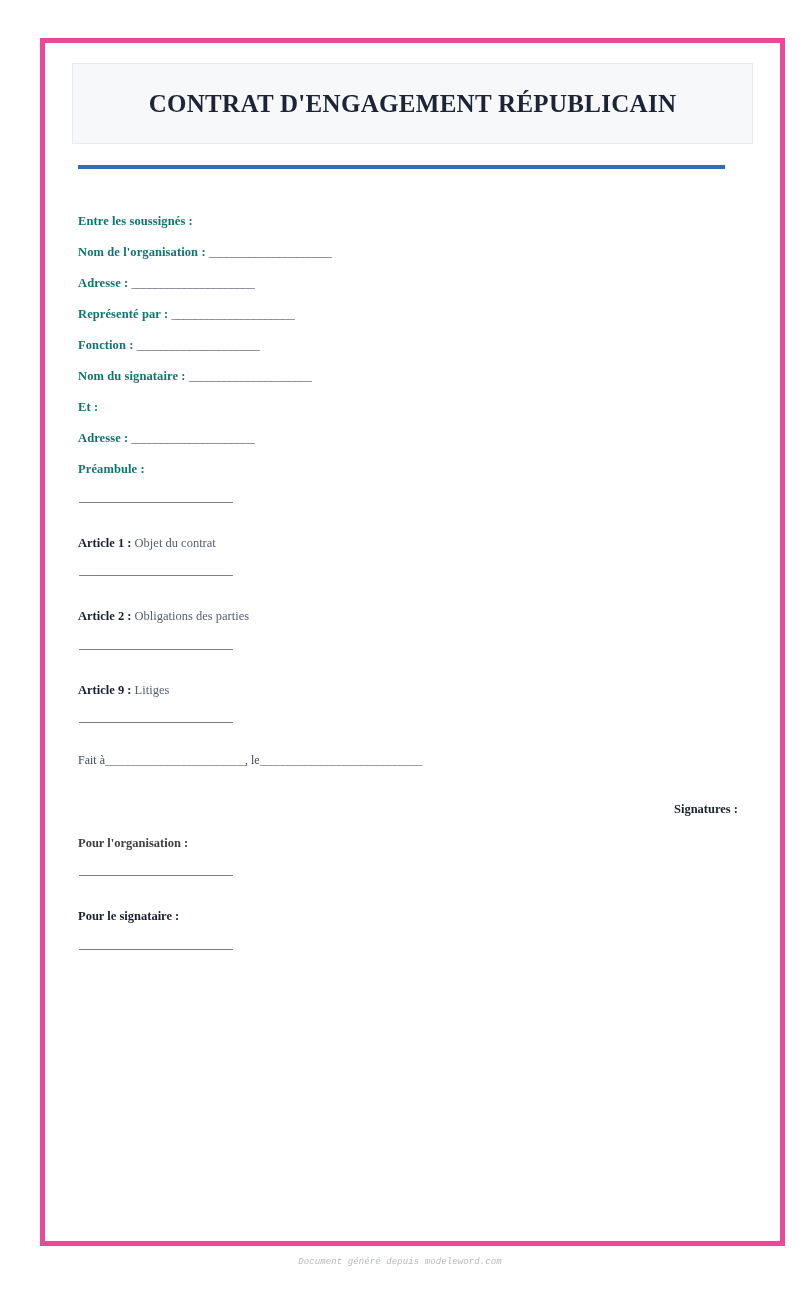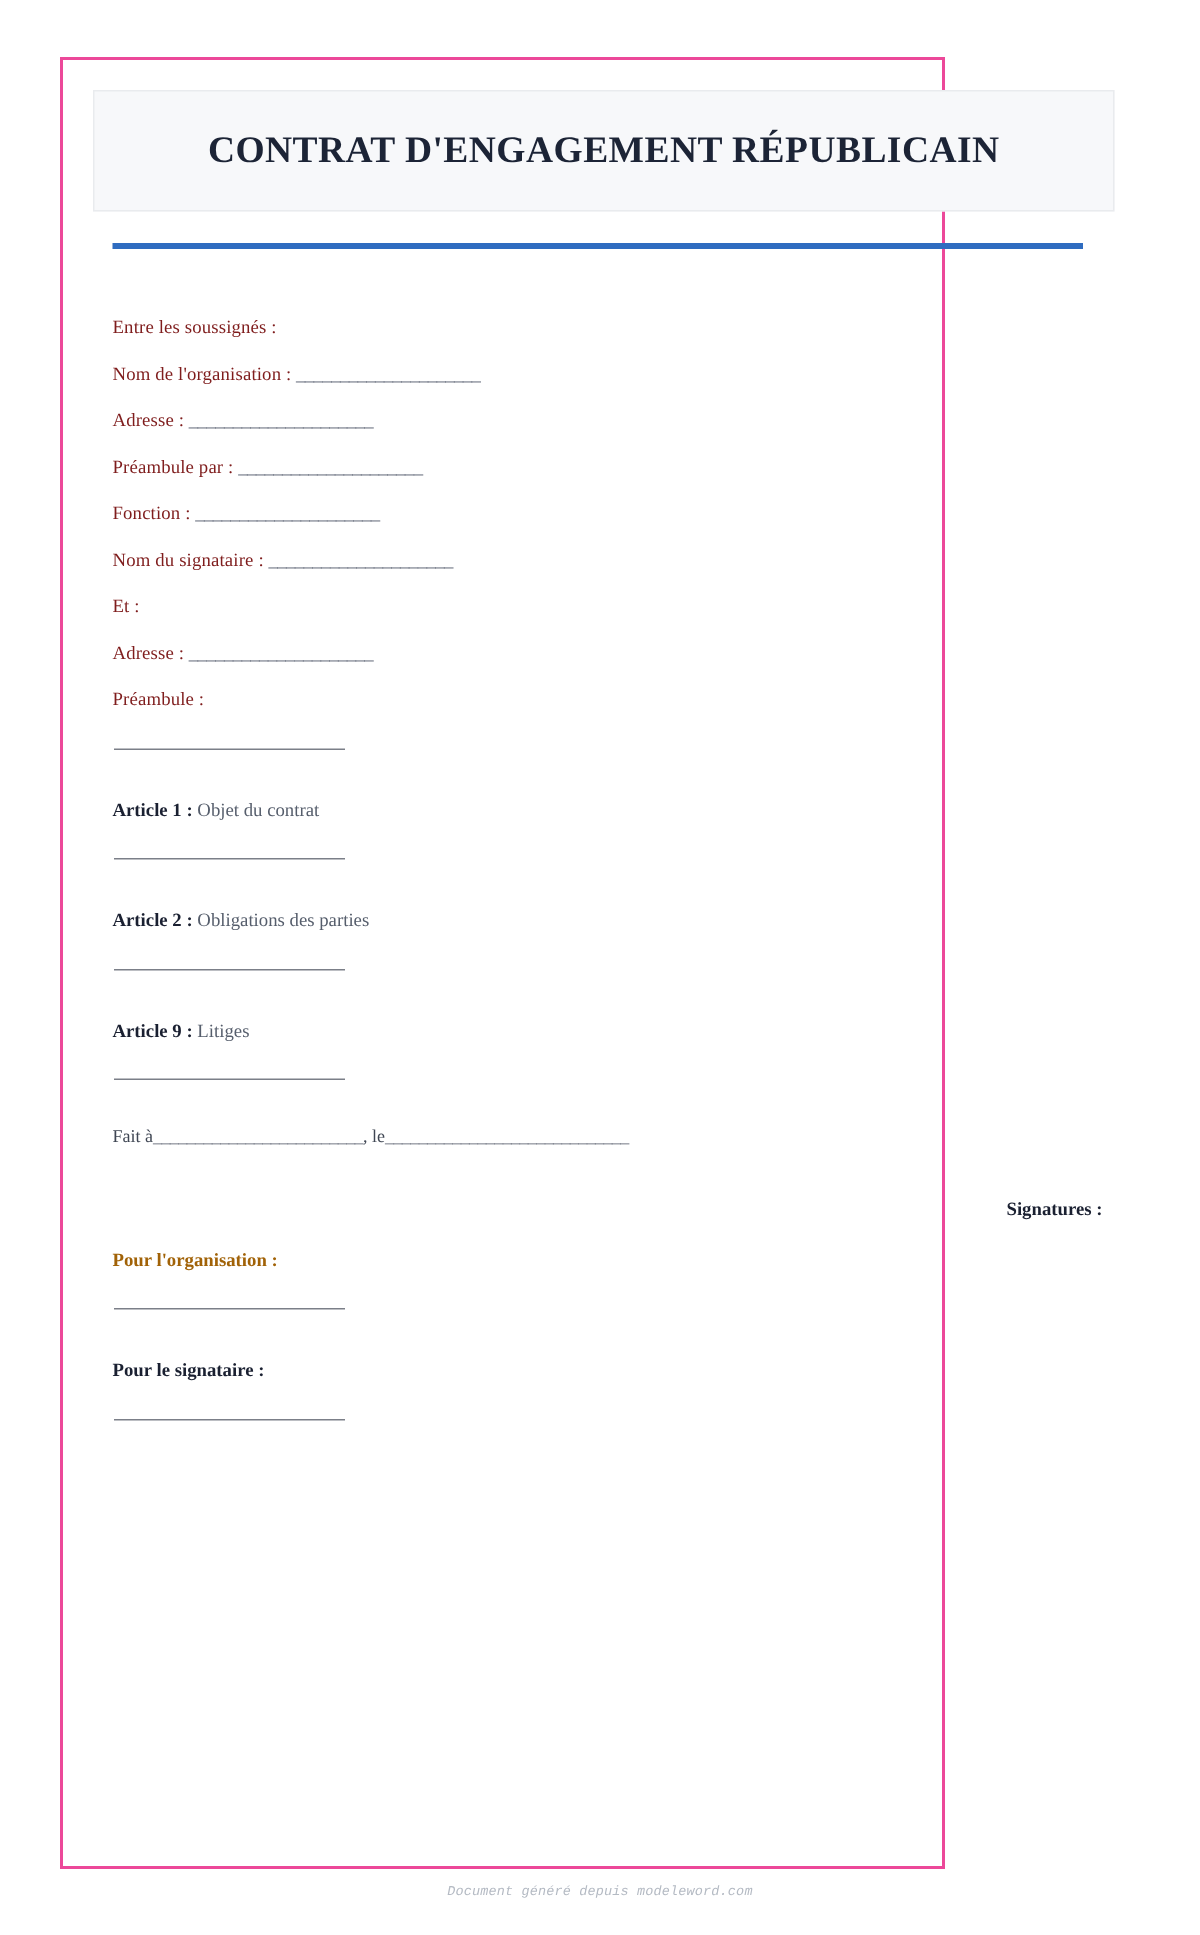--- a/index.html
+++ b/index.html
@@ -14,24 +14,24 @@
     font-family: "Liberation Serif", "DejaVu Serif", serif;
     -webkit-font-smoothing: antialiased;
     overflow: hidden;
   }
 
   
   .page-sheet {
     position: absolute;
     left: 40px;
     top: 38px;
-    width: 590px;
+    width: 745px;
     height: 1208px;
     background: #ffffff;
-    border: 2px solid #ec4899;
+    border: 5px solid #ec4899;
     box-sizing: border-box;
   }
 
   .page-inner {
     position: relative;
     width: 100%;
     height: 100%;
     box-sizing: border-box;
     padding: 20px 20px 0 20px;
   }
@@ -75,22 +75,22 @@
     color: #1f2533;
     line-height: 1;
   }
 
   .field-row {
     margin-bottom: 18.5px;
     white-space: nowrap;
     font-size: 12.5px;
   }
   .field-label {
-    font-weight: normal;
-    color: #7f1d1d;
+    font-weight: bold;
+    color: #0f766e;
     letter-spacing: 0.1px;
   }
   .field-fill {
     color: #5b6272;
     letter-spacing: -0.4px;
     font-weight: normal;
   }
 
   
   .answer-rule {
@@ -134,21 +134,21 @@
     margin-top: 37px;
     font-size: 12.5px;
     font-weight: bold;
     color: #1a2031;
     text-align: right;
   }
   .sig-sub {
     margin-top: 21px;
     font-size: 12.5px;
     font-weight: bold;
-    color: #a16207;
+    color: #404040;
   }
 
   
   .page-footer {
     position: absolute;
     left: 0;
     top: 1250px;
     width: 800px;
     text-align: center;
   }
@@ -181,21 +181,21 @@
         <span class="field-label">Nom de l'organisation :</span>
         <span class="field-fill">_____________________</span>
       </div>
 
       <div class="field-row">
         <span class="field-label">Adresse :</span>
         <span class="field-fill">_____________________</span>
       </div>
 
       <div class="field-row">
-        <span class="field-label">Préambule par :</span>
+        <span class="field-label">Représenté par :</span>
         <span class="field-fill">_____________________</span>
       </div>
 
       <div class="field-row">
         <span class="field-label">Fonction :</span>
         <span class="field-fill">_____________________</span>
       </div>
 
       <div class="field-row">
         <span class="field-label">Nom du signataire :</span>

